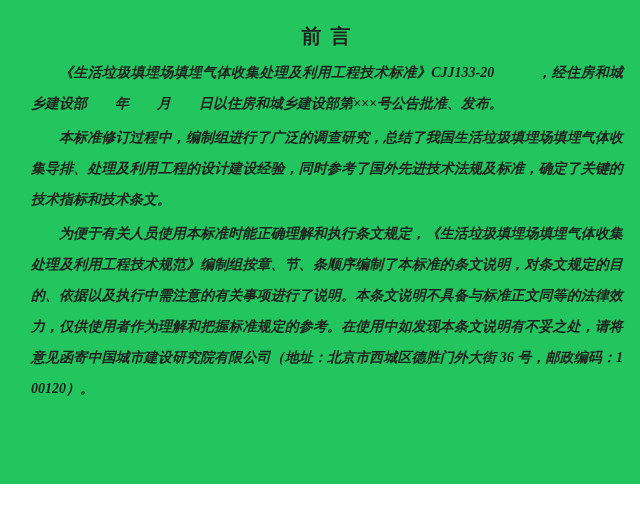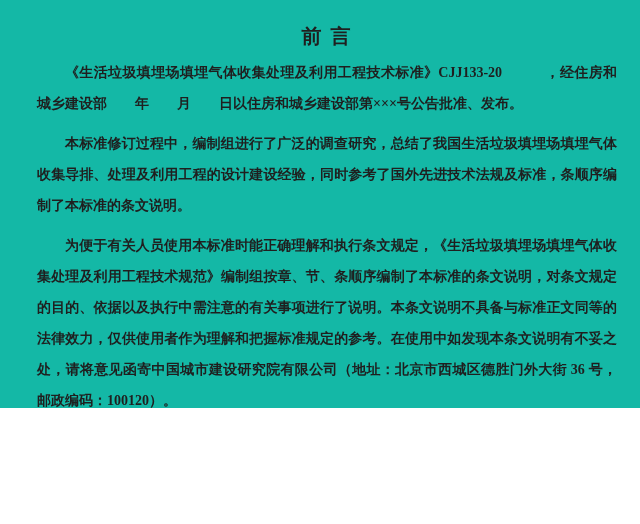--- a/index.html
+++ b/index.html
@@ -3,53 +3,54 @@
 <meta charset="utf-8">
 <style>
   html, body {
     margin: 0;
     padding: 0;
     background: #ffffff;
   }
   .page {
     position: relative;
     width: 640px;
-    height: 408px;
-    background: #14b8a6;
+    height: 484px;
+    background: #22c55e;
     box-sizing: border-box;
     padding: 24px 14px 0 28px;
     overflow: hidden;
     font-family: "Liberation Serif", "DejaVu Serif", serif;
   }
   .doc-title {
     margin: 0 0 9px 0;
     text-align: center;
     font-size: 20px;
     line-height: 24px;
     font-weight: 700;
     color: #1f1f1f;
     letter-spacing: 2px;
     font-family: "Liberation Serif", "DejaVu Serif", serif;
   }
   .doc-body p {
-    margin: 9px;
+    margin: 3px;
     font-size: 14px;
     line-height: 31px;
     font-weight: 700;
     color: #1f1f1f;
     text-align: justify;
     text-align-last: left;
     text-indent: 2em;
     word-break: break-all;
     font-family: "Liberation Serif", "DejaVu Serif", serif;
+    font-style: italic;
   }
 </style>
 </head>
 <body>
 
 <div class="page">
   <h1 class="doc-title">前  言</h1>
   <div class="doc-body">
     <p>《生活垃圾填埋场填埋气体收集处理及利用工程技术标准》CJJ133-20　　　，经住房和城乡建设部　　年　　月　　日以住房和城乡建设部第×××号公告批准、发布。</p>
-    <p>本标准修订过程中，编制组进行了广泛的调查研究，总结了我国生活垃圾填埋场填埋气体收集导排、处理及利用工程的设计建设经验，同时参考了国外先进技术法规及标准，条顺序编制了本标准的条文说明。</p>
+    <p>本标准修订过程中，编制组进行了广泛的调查研究，总结了我国生活垃圾填埋场填埋气体收集导排、处理及利用工程的设计建设经验，同时参考了国外先进技术法规及标准，确定了关键的技术指标和技术条文。</p>
     <p>为便于有关人员使用本标准时能正确理解和执行条文规定，《生活垃圾填埋场填埋气体收集处理及利用工程技术规范》编制组按章、节、条顺序编制了本标准的条文说明，对条文规定的目的、依据以及执行中需注意的有关事项进行了说明。本条文说明不具备与标准正文同等的法律效力，仅供使用者作为理解和把握标准规定的参考。在使用中如发现本条文说明有不妥之处，请将意见函寄中国城市建设研究院有限公司（地址：北京市西城区德胜门外大街 36 号，邮政编码：100120）。</p>
   </div>
 </div>
 
 </body></html>

